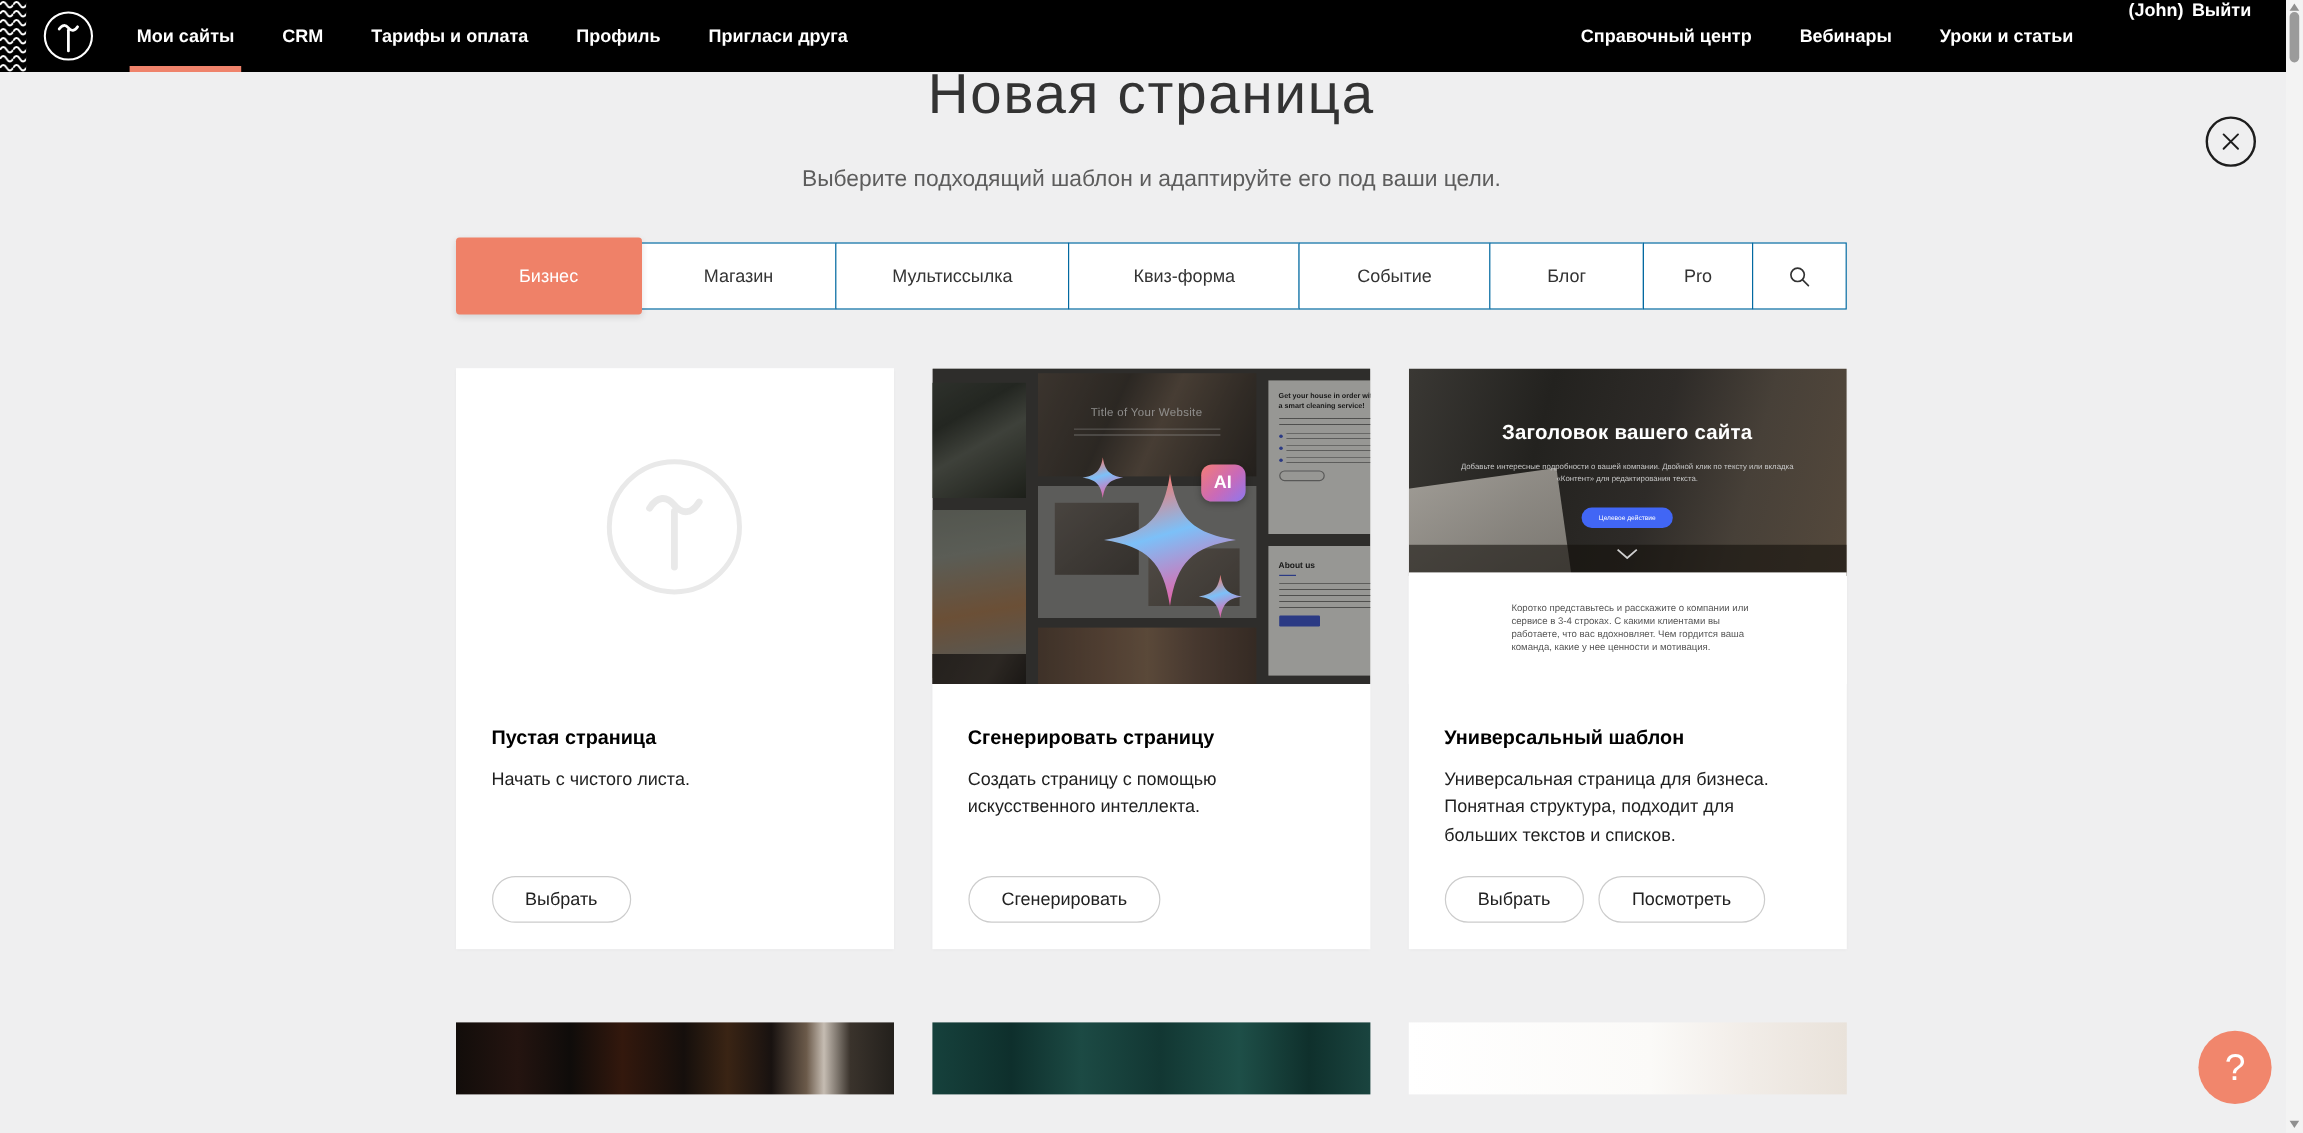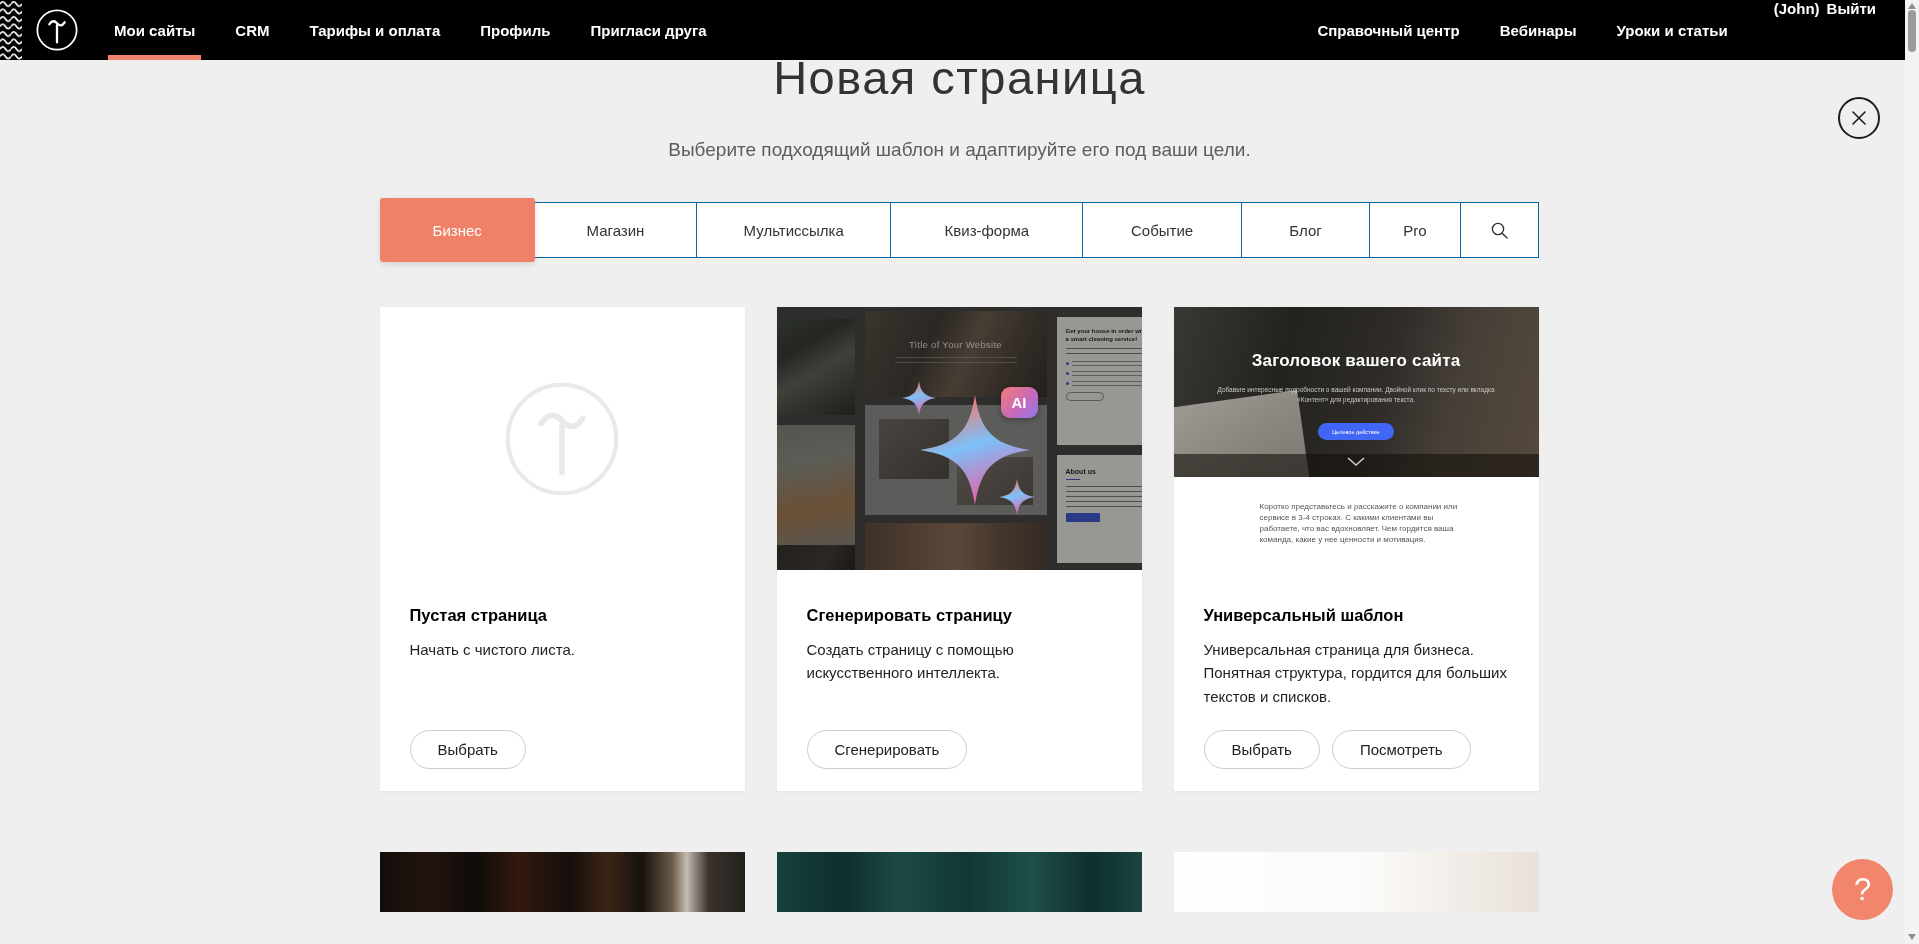--- a/index.html
+++ b/index.html
@@ -312,21 +312,21 @@
           <svg class="hero3-chevron" width="18" height="9" viewBox="0 0 18 9">
             <path d="M1 1 L9 8 L17 1" fill="none" stroke="#cfcfcf" stroke-width="1.5"></path>
           </svg>
         </div>
         <div class="body3">
           <div class="body3-text">Коротко представьтесь и расскажите о компании или сервисе в 3-4 строках. С какими клиентами вы работаете, что вас вдохновляет. Чем гордится ваша команда, какие у нее ценности и мотивация.</div>
         </div>
       </div>
       <div class="card-body">
         <div class="card-title">Универсальный шаблон</div>
-        <div class="card-desc" style="max-width:320px;">Универсальная страница для бизнеса. Понятная структура, гордится для больших текстов и списков.</div>
+        <div class="card-desc" style="max-width:320px;">Универсальная страница для бизнеса. Понятная структура, подходит для больших текстов и списков.</div>
       </div>
       <div class="card-actions">
         <button class="pill-btn">Выбрать</button>
         <button class="pill-btn">Посмотреть</button>
       </div>
     </div>
   </div>
 
   <div class="bottom-row">
     <div class="bottom-card bc1"></div>

